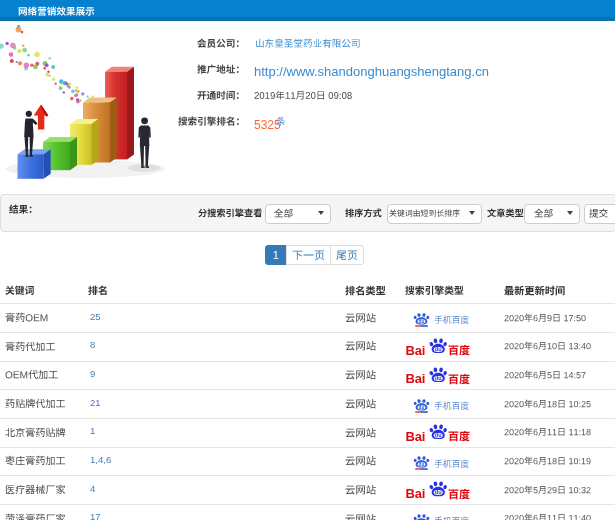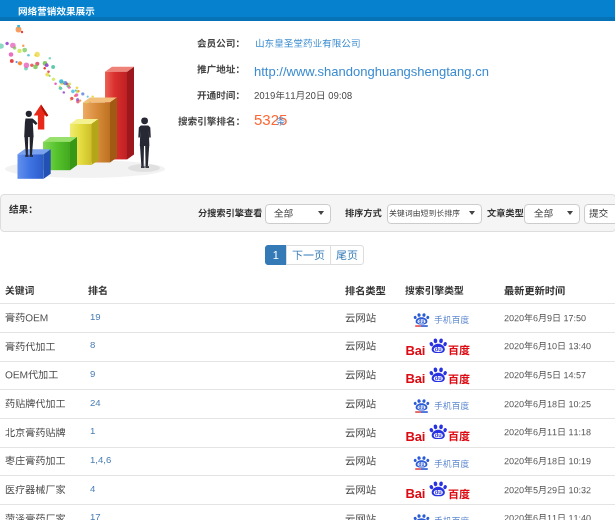--- a/index.html
+++ b/index.html
@@ -158,21 +158,21 @@
     <svg width="105.6" height="12.5" viewBox="0 -9.8 105.6 12.5" style="display:block;overflow:visible">
       <path d="M1 -6.1V0H7.8V0.7H8.6V-6.1H7.8V-0.7H5.2V-8H4.4V-0.7H1.8V-6.1Z M12.1 -2.5C11.7 -1.6 11 -0.7 10.3 -0.1C10.5 0 10.8 0.2 10.9 0.4C11.6 -0.3 12.3 -1.3 12.8 -2.3ZM16 -2.2C16.7 -1.5 17.6 -0.4 18 0.2L18.6 -0.1C18.2 -0.8 17.3 -1.8 16.6 -2.5ZM10.3 -6.8V-6.1H12.7C12.3 -5.4 11.9 -4.8 11.8 -4.6C11.5 -4.2 11.3 -3.9 11 -3.9C11.1 -3.7 11.3 -3.3 11.3 -3.1C11.4 -3.2 11.8 -3.3 12.3 -3.3H14.5V-0.2C14.5 -0.1 14.4 -0.1 14.3 -0.1C14.1 -0 13.6 -0 13.1 -0.1C13.2 0.1 13.3 0.5 13.3 0.7C14 0.7 14.5 0.7 14.8 0.5C15.1 0.4 15.2 0.2 15.2 -0.2V-3.3H18V-4H15.2V-5.4H14.5V-4H12.2C12.6 -4.6 13.1 -5.3 13.5 -6.1H18.4V-6.8H13.9C14.1 -7.1 14.2 -7.5 14.4 -7.8L13.6 -8.1C13.5 -7.7 13.2 -7.2 13 -6.8Z M21.5 -5.2H26.5V-4.3H21.5ZM21.5 -6.6H26.5V-5.7H21.5ZM19.8 -0.1V0.5H28.2V-0.1H24.4V-1H27.2V-1.6H24.4V-2.4H27.7V-3H20.4V-2.4H23.7V-1.6H20.8V-1H23.7V-0.1ZM23.6 -8.1C23.6 -7.8 23.4 -7.5 23.3 -7.2H20.8V-3.7H27.3V-7.2H24.1C24.2 -7.4 24.4 -7.7 24.5 -8Z M35.8 -6.8C35.2 -6.2 34.5 -5.6 33.6 -5.2C32.7 -5.7 32 -6.2 31.4 -6.8ZM29.8 -7.5V-6.8H30.8L30.6 -6.7C31.2 -6 31.9 -5.4 32.8 -4.9C31.7 -4.5 30.4 -4.2 29.1 -4.1C29.3 -3.9 29.4 -3.6 29.5 -3.4C30.9 -3.6 32.3 -4 33.6 -4.5C34.8 -3.9 36.2 -3.6 37.7 -3.4C37.7 -3.6 37.9 -3.9 38.1 -4.1C36.8 -4.2 35.5 -4.5 34.4 -4.9C35.5 -5.5 36.4 -6.2 37 -7.2L36.5 -7.5L36.3 -7.5ZM30.4 -2.5V-1.9H33.2V-0.3H29.4V0.4H37.9V-0.3H34V-1.9H36.8V-2.5H34V-3.7H33.2V-2.5Z M41.2 -4.5H45.2V-3.5H41.2ZM40.6 -5.1V-2.9H42.8V-1.9H39.9V-1.3H42.8V-0.1H39V0.5H47.4V-0.1H43.5V-1.3H46.7V-1.9H43.5V-2.9H45.9V-5.1ZM45.8 -8C45.6 -7.6 45.2 -7 44.9 -6.7L45.3 -6.5H43.5V-8.1H42.8V-6.5H41.1L41.5 -6.7C41.3 -7 41 -7.6 40.6 -8L40 -7.7C40.3 -7.3 40.6 -6.9 40.8 -6.5H39.1V-4.4H39.8V-5.9H46.6V-4.4H47.3V-6.5H45.5C45.8 -6.8 46.2 -7.3 46.5 -7.7Z M53.2 -3.2C53.7 -2.6 54.1 -1.8 54.2 -1.2L54.9 -1.5C54.7 -2 54.2 -2.8 53.8 -3.4ZM48.5 -0.3 48.7 0.4C49.6 0.2 50.9 0 52.2 -0.2L52.2 -0.8C50.8 -0.6 49.4 -0.4 48.5 -0.3ZM53.5 -6.1C53.2 -5.1 52.7 -4.1 52 -3.4C52.2 -3.4 52.5 -3.2 52.6 -3C52.9 -3.4 53.3 -3.9 53.5 -4.4H56.1C56 -1.5 55.8 -0.4 55.6 -0.1C55.5 0 55.4 0 55.2 0C55.1 0 54.6 0 54.1 -0C54.2 0.2 54.3 0.5 54.4 0.7C54.8 0.7 55.3 0.7 55.5 0.7C55.8 0.7 56 0.6 56.2 0.3C56.5 -0 56.6 -1.2 56.8 -4.7C56.8 -4.8 56.8 -5 56.8 -5H53.8C54 -5.3 54.1 -5.6 54.2 -5.9ZM48.6 -7.3V-6.6H50.8V-6H51.5V-6.6H54.1V-6H54.8V-6.6H57V-7.3H54.8V-8.1H54.1V-7.3H51.5V-8.1H50.8V-7.3ZM48.8 -1.2C49.1 -1.3 49.4 -1.4 52 -1.7C52 -1.9 52 -2.2 52.1 -2.3L49.9 -2.1C50.6 -2.8 51.4 -3.6 52.1 -4.5L51.5 -4.8C51.3 -4.5 51.1 -4.2 50.8 -3.9L49.6 -3.9C50.1 -4.4 50.5 -5.1 50.9 -5.8L50.3 -6C49.9 -5.2 49.2 -4.4 49.1 -4.1C48.9 -3.9 48.7 -3.8 48.5 -3.7C48.6 -3.6 48.7 -3.2 48.8 -3.1C48.9 -3.2 49.1 -3.2 50.3 -3.3C49.9 -2.9 49.5 -2.5 49.4 -2.4C49.1 -2.1 48.8 -1.9 48.6 -1.8C48.7 -1.7 48.8 -1.3 48.8 -1.2Z M65.8 -5.8C65.4 -4.8 64.7 -3.4 64.2 -2.5L64.8 -2.2C65.3 -3.1 66 -4.4 66.5 -5.5ZM58.4 -5.7C58.9 -4.6 59.5 -3.1 59.7 -2.3L60.4 -2.5C60.2 -3.4 59.6 -4.8 59.1 -5.9ZM63.2 -7.9V-0.4H61.6V-7.9H60.9V-0.4H58.2V0.3H66.7V-0.4H63.9V-7.9Z M71 -8.1C70.8 -7.7 70.7 -7.2 70.5 -6.8H67.8V-6.1H70.2C69.6 -4.9 68.7 -3.7 67.6 -2.9C67.7 -2.8 67.9 -2.5 68 -2.4C68.6 -2.8 69.2 -3.3 69.6 -3.9V0.8H70.4V-1.1H74.4V-0.1C74.4 0 74.3 0.1 74.2 0.1C74 0.1 73.4 0.1 72.8 0C72.9 0.2 73 0.5 73 0.7C73.8 0.7 74.4 0.7 74.7 0.6C75 0.5 75.1 0.3 75.1 -0.1V-5H70.4C70.6 -5.4 70.8 -5.8 71 -6.1H76.2V-6.8H71.3C71.4 -7.2 71.6 -7.5 71.7 -7.9ZM70.4 -2.8H74.4V-1.8H70.4ZM70.4 -3.4V-4.4H74.4V-3.4Z M77.7 -7.7V0.7H78.3V-7H79.7C79.5 -6.4 79.2 -5.5 79 -4.8C79.7 -4.1 79.8 -3.4 79.8 -2.9C79.8 -2.6 79.8 -2.3 79.6 -2.2C79.5 -2.2 79.4 -2.1 79.3 -2.1C79.2 -2.1 79 -2.1 78.8 -2.1C78.9 -2 78.9 -1.7 78.9 -1.5C79.2 -1.5 79.4 -1.5 79.6 -1.5C79.8 -1.5 80 -1.6 80.1 -1.7C80.4 -1.9 80.5 -2.3 80.5 -2.8C80.5 -3.4 80.3 -4.1 79.6 -4.9C79.9 -5.7 80.3 -6.6 80.6 -7.4L80.1 -7.7L80 -7.7ZM84.6 -5.2V-4.1H81.8V-5.2ZM84.6 -5.8H81.8V-7H84.6ZM81 0.8C81.2 0.6 81.5 0.5 83.5 0C83.5 -0.2 83.4 -0.5 83.5 -0.7L81.8 -0.2V-3.4H82.7C83.2 -1.5 84.1 -0 85.6 0.7C85.7 0.5 85.9 0.2 86.1 0.1C85.3 -0.2 84.7 -0.8 84.2 -1.5C84.7 -1.8 85.4 -2.2 85.9 -2.6L85.4 -3.1C85 -2.8 84.4 -2.3 83.9 -2C83.6 -2.4 83.5 -2.9 83.3 -3.4H85.3V-7.6H81V-0.5C81 -0.1 80.8 0.1 80.7 0.2C80.8 0.3 81 0.6 81 0.8Z M89.5 -7.8C88.9 -6.3 88 -5 86.9 -4.1C87.1 -4 87.4 -3.7 87.6 -3.6C88.6 -4.5 89.6 -6 90.3 -7.6ZM92.8 -7.9 92.1 -7.6C92.8 -6.1 94 -4.5 95 -3.6C95.2 -3.8 95.5 -4.1 95.7 -4.2C94.7 -5 93.4 -6.5 92.8 -7.9ZM87.9 0.1C88.3 0 88.8 -0 93.9 -0.4C94.2 0 94.4 0.4 94.5 0.7L95.3 0.3C94.8 -0.6 93.8 -1.9 92.9 -2.9L92.3 -2.6C92.6 -2.2 93.1 -1.6 93.4 -1L89 -0.8C89.9 -1.9 90.9 -3.3 91.7 -4.8L90.9 -5.1C90.1 -3.5 88.9 -1.9 88.5 -1.4C88.2 -1 87.9 -0.7 87.7 -0.6C87.8 -0.4 87.9 -0 87.9 0.1Z M96.9 -5.7V-5.1H102.7V-5.7ZM96.8 -7.4V-6.8H103.8V-0.3C103.8 -0.1 103.7 -0.1 103.6 -0.1C103.4 -0.1 102.7 -0.1 102 -0.1C102.1 0.1 102.3 0.5 102.3 0.7C103.2 0.7 103.7 0.7 104.1 0.6C104.4 0.4 104.5 0.2 104.5 -0.3V-7.4ZM98.2 -3.4H101.3V-1.6H98.2ZM97.5 -4.1V-0.3H98.2V-1H102V-4.1Z" fill="#3a8bd0"></path>
     </svg>
   </div>
 <div class="a" style="left:254px;top:63.5px;font-size:13px;color:#3a8bd0">http://www.shandonghuangshengtang.cn</div>
 <div style="position:absolute;left:254px;top:88.5px">
     <svg width="98.2" height="12.5" viewBox="0 -9.8 98.2 12.5" style="display:block;overflow:visible">
       <path d="M0.5 0V-0.6Q0.7 -1.1 1.1 -1.6Q1.4 -2 1.8 -2.3Q2.2 -2.7 2.5 -3Q2.9 -3.2 3.2 -3.5Q3.5 -3.8 3.7 -4.1Q3.9 -4.5 3.9 -4.9Q3.9 -5.4 3.6 -5.7Q3.2 -6 2.7 -6Q2.1 -6 1.8 -5.7Q1.4 -5.4 1.4 -4.9L0.5 -5Q0.6 -5.8 1.2 -6.2Q1.8 -6.7 2.7 -6.7Q3.7 -6.7 4.2 -6.2Q4.8 -5.8 4.8 -4.9Q4.8 -4.5 4.6 -4.1Q4.4 -3.8 4.1 -3.4Q3.7 -3 2.7 -2.2Q2.2 -1.8 1.9 -1.4Q1.6 -1 1.4 -0.7H4.9V0Z M10.3 -3.3Q10.3 -1.6 9.7 -0.8Q9.1 0.1 8 0.1Q6.9 0.1 6.3 -0.8Q5.7 -1.6 5.7 -3.3Q5.7 -5 6.3 -5.9Q6.8 -6.7 8 -6.7Q9.2 -6.7 9.7 -5.8Q10.3 -5 10.3 -3.3ZM9.4 -3.3Q9.4 -4.7 9.1 -5.4Q8.8 -6 8 -6Q7.2 -6 6.9 -5.4Q6.6 -4.8 6.6 -3.3Q6.6 -1.9 6.9 -1.2Q7.3 -0.6 8 -0.6Q8.8 -0.6 9.1 -1.3Q9.4 -1.9 9.4 -3.3Z M11.4 0V-0.7H13.1V-5.8L11.6 -4.7V-5.5L13.2 -6.6H13.9V-0.7H15.5V0Z M20.9 -3.4Q20.9 -1.7 20.3 -0.8Q19.7 0.1 18.5 0.1Q17.7 0.1 17.3 -0.2Q16.8 -0.6 16.6 -1.3L17.4 -1.4Q17.7 -0.6 18.5 -0.6Q19.3 -0.6 19.6 -1.3Q20 -1.9 20.1 -3.2Q19.9 -2.8 19.4 -2.5Q19 -2.3 18.4 -2.3Q17.5 -2.3 17 -2.9Q16.5 -3.5 16.5 -4.5Q16.5 -5.5 17 -6.1Q17.6 -6.7 18.7 -6.7Q19.8 -6.7 20.3 -5.9Q20.9 -5.1 20.9 -3.4ZM20 -4.3Q20 -5 19.6 -5.5Q19.3 -6 18.6 -6Q18 -6 17.7 -5.6Q17.3 -5.2 17.3 -4.5Q17.3 -3.8 17.7 -3.3Q18 -2.9 18.6 -2.9Q19 -2.9 19.3 -3.1Q19.6 -3.3 19.8 -3.6Q20 -3.9 20 -4.3Z M21.8 -2.1V-1.4H26.3V0.8H27V-1.4H30.5V-2.1H27V-4.1H29.8V-4.7H27V-6.2H30.1V-6.9H24.3C24.5 -7.2 24.6 -7.6 24.7 -7.9L24 -8.1C23.6 -6.8 22.8 -5.5 21.8 -4.8C22 -4.7 22.3 -4.4 22.5 -4.3C23 -4.8 23.5 -5.5 23.9 -6.2H26.3V-4.7H23.4V-2.1ZM24.1 -2.1V-4.1H26.3V-2.1Z M31.7 0V-0.7H33.4V-5.8L31.9 -4.7V-5.5L33.4 -6.6H34.2V-0.7H35.8V0Z M37 0V-0.7H38.7V-5.8L37.2 -4.7V-5.5L38.8 -6.6H39.6V-0.7H41.2V0Z M43.6 -7.6V-4.6C43.6 -3.1 43.5 -1.1 41.9 0.3C42.1 0.4 42.4 0.6 42.5 0.8C43.4 -0 43.9 -1.1 44.1 -2.2H48.8V-0.3C48.8 -0.1 48.7 -0 48.5 -0C48.2 -0 47.5 0 46.7 -0C46.8 0.2 46.9 0.5 47 0.7C48 0.7 48.6 0.7 49 0.6C49.4 0.5 49.5 0.2 49.5 -0.3V-7.6ZM44.4 -6.9H48.8V-5.2H44.4ZM44.4 -4.6H48.8V-2.9H44.2C44.3 -3.5 44.4 -4.1 44.4 -4.6Z M51.7 0V-0.6Q52 -1.1 52.3 -1.6Q52.6 -2 53 -2.3Q53.4 -2.7 53.8 -3Q54.1 -3.2 54.4 -3.5Q54.7 -3.8 54.9 -4.1Q55.1 -4.5 55.1 -4.9Q55.1 -5.4 54.8 -5.7Q54.5 -6 53.9 -6Q53.4 -6 53 -5.7Q52.7 -5.4 52.6 -4.9L51.8 -5Q51.8 -5.8 52.4 -6.2Q53 -6.7 53.9 -6.7Q54.9 -6.7 55.5 -6.2Q56 -5.8 56 -4.9Q56 -4.5 55.8 -4.1Q55.6 -3.8 55.3 -3.4Q54.9 -3 54 -2.2Q53.4 -1.8 53.1 -1.4Q52.8 -1 52.6 -0.7H56.1V0Z M61.5 -3.3Q61.5 -1.6 61 -0.8Q60.4 0.1 59.2 0.1Q58.1 0.1 57.5 -0.8Q56.9 -1.6 56.9 -3.3Q56.9 -5 57.5 -5.9Q58.1 -6.7 59.3 -6.7Q60.4 -6.7 61 -5.8Q61.5 -5 61.5 -3.3ZM60.7 -3.3Q60.7 -4.7 60.3 -5.4Q60 -6 59.3 -6Q58.5 -6 58.1 -5.4Q57.8 -4.8 57.8 -3.3Q57.8 -1.9 58.1 -1.2Q58.5 -0.6 59.2 -0.6Q60 -0.6 60.3 -1.3Q60.7 -1.9 60.7 -3.3Z M64.3 -3.4H69.1V-0.7H64.3ZM64.3 -4.1V-6.7H69.1V-4.1ZM63.6 -7.4V0.7H64.3V0H69.1V0.6H69.9V-7.4Z M79.1 -3.3Q79.1 -1.6 78.6 -0.8Q78 0.1 76.8 0.1Q75.7 0.1 75.1 -0.8Q74.6 -1.6 74.6 -3.3Q74.6 -5 75.1 -5.9Q75.7 -6.7 76.9 -6.7Q78 -6.7 78.6 -5.8Q79.1 -5 79.1 -3.3ZM78.3 -3.3Q78.3 -4.7 78 -5.4Q77.6 -6 76.9 -6Q76.1 -6 75.7 -5.4Q75.4 -4.8 75.4 -3.3Q75.4 -1.9 75.8 -1.2Q76.1 -0.6 76.8 -0.6Q77.6 -0.6 77.9 -1.3Q78.3 -1.9 78.3 -3.3Z M84.4 -3.4Q84.4 -1.7 83.8 -0.8Q83.2 0.1 82 0.1Q81.2 0.1 80.8 -0.2Q80.3 -0.6 80.1 -1.3L80.9 -1.4Q81.2 -0.6 82 -0.6Q82.8 -0.6 83.2 -1.3Q83.6 -1.9 83.6 -3.2Q83.4 -2.8 82.9 -2.5Q82.5 -2.3 81.9 -2.3Q81 -2.3 80.5 -2.9Q80 -3.5 80 -4.5Q80 -5.5 80.6 -6.1Q81.1 -6.7 82.2 -6.7Q83.3 -6.7 83.8 -5.9Q84.4 -5.1 84.4 -3.4ZM83.5 -4.3Q83.5 -5 83.1 -5.5Q82.8 -6 82.1 -6Q81.5 -6 81.2 -5.6Q80.8 -5.2 80.8 -4.5Q80.8 -3.8 81.2 -3.3Q81.5 -2.9 82.1 -2.9Q82.5 -2.9 82.8 -3.1Q83.1 -3.3 83.3 -3.6Q83.5 -3.9 83.5 -4.3Z M85.7 -4.1V-5.1H86.7V-4.1ZM85.7 0V-1H86.7V0Z M92.5 -3.3Q92.5 -1.6 91.9 -0.8Q91.3 0.1 90.2 0.1Q89 0.1 88.5 -0.8Q87.9 -1.6 87.9 -3.3Q87.9 -5 88.5 -5.9Q89 -6.7 90.2 -6.7Q91.4 -6.7 91.9 -5.8Q92.5 -5 92.5 -3.3ZM91.6 -3.3Q91.6 -4.7 91.3 -5.4Q91 -6 90.2 -6Q89.4 -6 89.1 -5.4Q88.8 -4.8 88.8 -3.3Q88.8 -1.9 89.1 -1.2Q89.4 -0.6 90.2 -0.6Q90.9 -0.6 91.3 -1.3Q91.6 -1.9 91.6 -3.3Z M97.8 -1.8Q97.8 -0.9 97.2 -0.4Q96.6 0.1 95.5 0.1Q94.5 0.1 93.9 -0.4Q93.3 -0.9 93.3 -1.8Q93.3 -2.5 93.7 -2.9Q94 -3.4 94.6 -3.5V-3.5Q94.1 -3.6 93.7 -4Q93.4 -4.4 93.4 -5Q93.4 -5.8 94 -6.2Q94.6 -6.7 95.5 -6.7Q96.5 -6.7 97.1 -6.2Q97.6 -5.8 97.6 -5Q97.6 -4.4 97.3 -4Q97 -3.6 96.5 -3.5V-3.5Q97.1 -3.4 97.4 -2.9Q97.8 -2.5 97.8 -1.8ZM96.7 -5Q96.7 -6.1 95.5 -6.1Q94.9 -6.1 94.6 -5.8Q94.3 -5.5 94.3 -5Q94.3 -4.4 94.6 -4.1Q94.9 -3.8 95.5 -3.8Q96.1 -3.8 96.4 -4.1Q96.7 -4.3 96.7 -5ZM96.9 -1.9Q96.9 -2.5 96.5 -2.8Q96.2 -3.2 95.5 -3.2Q94.9 -3.2 94.5 -2.8Q94.2 -2.5 94.2 -1.9Q94.2 -0.5 95.5 -0.5Q96.2 -0.5 96.6 -0.9Q96.9 -1.2 96.9 -1.9Z" fill="#454545"></path>
     </svg>
   </div>
-<div class="a" style="left:254px;top:111px;font-size:15px;color:#ff6633">5325</div>
+<div class="a" style="left:254px;top:118px;font-size:12px;color:#ff6633">5325</div>
 <div style="position:absolute;left:275.5px;top:114.5px">
     <svg width="9.6" height="12.5" viewBox="0 -9.8 9.6 12.5" style="display:block;overflow:visible">
       <path d="M2.9 -1.7C2.4 -1.2 1.6 -0.5 0.9 -0.1C1.1 0 1.3 0.3 1.4 0.4C2.1 -0 2.9 -0.8 3.5 -1.5ZM6 -1.4C6.7 -0.8 7.5 -0.1 7.9 0.5L8.4 0C8 -0.5 7.2 -1.2 6.6 -1.8ZM6.4 -6.6C6 -6.1 5.5 -5.6 4.8 -5.3C4.2 -5.6 3.7 -6 3.3 -6.5L3.3 -6.6ZM3.6 -8.1C3.1 -7.2 2.1 -6.2 0.7 -5.5C0.9 -5.4 1.1 -5.2 1.2 -5C1.8 -5.3 2.4 -5.7 2.8 -6.1C3.2 -5.6 3.6 -5.2 4.1 -4.9C3 -4.4 1.6 -4 0.3 -3.8C0.5 -3.7 0.6 -3.4 0.7 -3.2C2.1 -3.4 3.6 -3.8 4.8 -4.5C6 -3.9 7.3 -3.5 8.8 -3.3C8.9 -3.4 9.1 -3.7 9.3 -3.9C7.9 -4.1 6.6 -4.4 5.5 -4.9C6.3 -5.4 7 -6.1 7.5 -6.9L7 -7.2L6.9 -7.2H3.9C4.1 -7.4 4.3 -7.7 4.4 -7.9ZM4.4 -3.8V-2.8H1.4V-2.1H4.4V-0C4.4 0.1 4.4 0.1 4.3 0.1C4.2 0.1 3.8 0.1 3.4 0.1C3.5 0.3 3.6 0.5 3.6 0.7C4.2 0.7 4.6 0.7 4.8 0.6C5.1 0.5 5.2 0.3 5.2 -0V-2.1H8.2V-2.8H5.2V-3.8Z" fill="#4a90d9"></path>
     </svg>
   </div>
 <div class="a" style="left:0;top:194px;width:614px;height:36px;background:#f5f5f5;border:1px solid #ddd;border-radius:4px"></div>
 <div style="position:absolute;left:8.9px;top:203px">
     <svg width="28.8" height="12.5" viewBox="0 -9.8 28.8 12.5" style="display:block;overflow:visible">
       <path d="M0.2 -0.7 0.4 0.5C1.5 0.3 2.8 0 4.1 -0.3L4 -1.4C2.6 -1.1 1.2 -0.8 0.2 -0.7ZM0.5 -4C0.7 -4.1 1 -4.2 1.8 -4.3C1.5 -3.8 1.2 -3.5 1.1 -3.3C0.7 -3 0.5 -2.8 0.2 -2.7C0.4 -2.4 0.6 -1.9 0.6 -1.6C0.9 -1.8 1.3 -1.9 4 -2.4C3.9 -2.6 3.9 -3 3.9 -3.4L2.2 -3.1C2.9 -3.9 3.6 -4.7 4.1 -5.6L3.1 -6.3C2.9 -6 2.7 -5.6 2.5 -5.3L1.7 -5.2C2.2 -5.9 2.8 -6.8 3.1 -7.7L2 -8.2C1.6 -7.1 1 -6 0.7 -5.7C0.5 -5.4 0.4 -5.2 0.2 -5.1C0.3 -4.8 0.5 -4.3 0.5 -4ZM6 -8.2V-7H3.9V-5.9H6V-4.8H4.2V-3.7H8.9V-4.8H7.2V-5.9H9.2V-7H7.2V-8.2ZM4.4 -3V0.9H5.6V0.4H7.6V0.8H8.8V-3ZM5.6 -0.6V-2H7.6V-0.6Z M11.1 -7.7V-3.7H13.8V-3.1H10.1V-2.1H13C12.2 -1.3 11 -0.7 9.8 -0.4C10.1 -0.1 10.4 0.3 10.6 0.6C11.8 0.2 12.9 -0.6 13.8 -1.4V0.9H15V-1.5C15.9 -0.6 17.1 0.1 18.2 0.5C18.4 0.2 18.7 -0.2 19 -0.4C17.9 -0.8 16.7 -1.4 15.9 -2.1H18.7V-3.1H15V-3.7H17.8V-7.7ZM12.3 -5.3H13.8V-4.6H12.3ZM15 -5.3H16.6V-4.6H15ZM12.3 -6.7H13.8V-6.1H12.3ZM15 -6.7H16.6V-6.1H15Z M21.6 -4.5C22.1 -4.5 22.5 -4.9 22.5 -5.4C22.5 -5.9 22.1 -6.3 21.6 -6.3C21.1 -6.3 20.7 -5.9 20.7 -5.4C20.7 -4.9 21.1 -4.5 21.6 -4.5ZM21.6 0.1C22.1 0.1 22.5 -0.3 22.5 -0.8C22.5 -1.4 22.1 -1.7 21.6 -1.7C21.1 -1.7 20.7 -1.4 20.7 -0.8C20.7 -0.3 21.1 0.1 21.6 0.1Z" fill="#333"></path>
     </svg>
@@ -275,21 +275,21 @@
 <path d="M10,4.9 C13.5,4.9 16.9,7 16.9,9.9 C16.9,12.4 13.8,13.6 10,13.6 C6.2,13.6 3.1,12.4 3.1,9.9 C3.1,7 6.5,4.9 10,4.9 Z"></path>
 </g>
     </defs>
   </svg>
 <div class="a" style="left:0;top:303.3px;width:615px;height:1px;background:#e4e4e4"></div>
 <div style="position:absolute;left:4.9px;top:310.9px">
     <svg width="43.2" height="13.1" viewBox="0 -10.3 43.2 13.1" style="display:block;overflow:visible">
       <path d="M0.7 -5.2V-3.6H1.4V-4.7H8.7V-3.6H9.4V-5.2ZM2.7 -6.5H7.4V-6H2.7ZM2 -6.9V-5.6H8.2V-6.9ZM3.1 -4H7V-3.5H3.1ZM2.4 -4.3V-3.1H7.7V-4.3ZM4.5 -8.4C4.6 -8.2 4.7 -8 4.8 -7.8H0.6V-7.2H9.5V-7.8H5.6C5.5 -8 5.4 -8.3 5.2 -8.6ZM7.5 -1.3V-0.8H2.6V-1.3ZM7.5 -1.7H2.6V-2.2H7.5ZM1.9 -2.7V0.8H2.6V-0.3H7.5V0.1C7.5 0.2 7.4 0.2 7.3 0.3C7.1 0.3 6.5 0.3 5.8 0.2C5.9 0.4 6 0.6 6 0.8C6.9 0.8 7.5 0.8 7.8 0.7C8.2 0.6 8.3 0.4 8.3 0V-2.7Z M15.6 -3.3C16 -2.7 16.5 -1.9 16.7 -1.3L17.3 -1.6C17.2 -2.1 16.7 -3 16.2 -3.6ZM10.7 -0.3 10.8 0.4C11.8 0.3 13.2 0 14.5 -0.2L14.5 -0.9C13.1 -0.6 11.6 -0.4 10.7 -0.3ZM15.9 -6.4C15.6 -5.4 15 -4.3 14.3 -3.6C14.5 -3.5 14.8 -3.3 15 -3.2C15.3 -3.6 15.6 -4.1 15.9 -4.6H18.6C18.5 -1.5 18.3 -0.4 18.1 -0.1C18 0 17.9 0 17.7 0C17.5 0 17.1 0 16.6 -0C16.7 0.2 16.8 0.5 16.8 0.7C17.3 0.7 17.8 0.7 18 0.7C18.3 0.7 18.5 0.6 18.7 0.4C19.1 -0 19.2 -1.3 19.4 -4.9C19.4 -5 19.4 -5.3 19.4 -5.3H16.2C16.4 -5.6 16.5 -5.9 16.6 -6.3ZM10.7 -7.7V-7H13V-6.3H13.7V-7H16.5V-6.3H17.2V-7H19.6V-7.7H17.2V-8.5H16.5V-7.7H13.7V-8.5H13V-7.7ZM11 -1.3C11.2 -1.4 11.6 -1.5 14.3 -1.8C14.3 -2 14.3 -2.3 14.4 -2.5L12.1 -2.2C12.9 -2.9 13.7 -3.8 14.4 -4.7L13.7 -5.1C13.5 -4.7 13.3 -4.4 13.1 -4.1L11.7 -4.1C12.3 -4.6 12.8 -5.3 13.2 -6L12.5 -6.3C12.1 -5.5 11.4 -4.6 11.2 -4.4C11 -4.1 10.8 -4 10.7 -3.9C10.8 -3.8 10.9 -3.4 10.9 -3.3C11 -3.3 11.3 -3.4 12.5 -3.5C12.1 -3 11.7 -2.6 11.5 -2.5C11.2 -2.2 11 -2 10.8 -1.9C10.9 -1.7 10.9 -1.4 11 -1.3Z M27.6 -3.5Q27.6 -2.4 27.2 -1.6Q26.7 -0.8 26 -0.3Q25.2 0.1 24.1 0.1Q23.1 0.1 22.3 -0.3Q21.5 -0.8 21.1 -1.6Q20.7 -2.4 20.7 -3.5Q20.7 -5.2 21.6 -6.1Q22.5 -7.1 24.1 -7.1Q25.2 -7.1 26 -6.6Q26.7 -6.2 27.2 -5.4Q27.6 -4.6 27.6 -3.5ZM26.6 -3.5Q26.6 -4.8 26 -5.5Q25.3 -6.3 24.1 -6.3Q22.9 -6.3 22.3 -5.6Q21.6 -4.8 21.6 -3.5Q21.6 -2.2 22.3 -1.4Q23 -0.7 24.1 -0.7Q25.3 -0.7 26 -1.4Q26.6 -2.2 26.6 -3.5Z M28.9 0V-6.9H34.2V-6.2H29.8V-4H33.9V-3.2H29.8V-0.8H34.4V0Z M41.5 0V-4.6Q41.5 -5.4 41.6 -6.1Q41.3 -5.2 41.1 -4.7L39.3 0H38.7L36.9 -4.7L36.6 -5.6L36.4 -6.1L36.4 -5.6L36.5 -4.6V0H35.6V-6.9H36.9L38.7 -2.1Q38.8 -1.8 38.9 -1.5Q39 -1.2 39 -1Q39.1 -1.2 39.2 -1.6Q39.3 -2 39.4 -2.1L41.2 -6.9H42.4V0Z" fill="#474747"></path>
     </svg>
   </div>
-<div class="a" style="left:90px;top:310.5px;font-size:9.6px;color:#4a7eb5">19</div>
+<div class="a" style="left:90px;top:310.5px;font-size:9.6px;color:#4a7eb5">25</div>
 <div style="position:absolute;left:344.7px;top:310.8px">
     <svg width="31.2" height="13.5" viewBox="0 -10.6 31.2 13.5" style="display:block;overflow:visible">
       <path d="M1.7 -7.9V-7.1H8.8V-7.9ZM1.5 0.5C1.9 0.3 2.5 0.2 8.2 -0.2C8.5 0.2 8.7 0.5 8.9 0.9L9.6 0.4C9.1 -0.6 8 -2.1 7.2 -3.2L6.4 -2.9C6.9 -2.3 7.3 -1.6 7.8 -1L2.5 -0.6C3.4 -1.6 4.2 -2.9 4.9 -4.2H9.8V-5H0.6V-4.2H3.8C3.2 -2.8 2.3 -1.5 2 -1.2C1.6 -0.8 1.4 -0.5 1.2 -0.4C1.3 -0.2 1.4 0.3 1.5 0.5Z M12.4 -5.6C12.9 -5 13.4 -4.3 13.9 -3.7C13.5 -2.5 12.9 -1.6 12.2 -0.9C12.4 -0.8 12.7 -0.6 12.8 -0.5C13.4 -1.1 13.9 -2 14.3 -3C14.7 -2.5 15 -2 15.2 -1.6L15.7 -2.1C15.4 -2.6 15 -3.2 14.6 -3.7C14.9 -4.6 15.1 -5.6 15.3 -6.6L14.6 -6.7C14.5 -5.9 14.3 -5.1 14.1 -4.5C13.7 -5 13.3 -5.5 12.9 -6ZM15.4 -5.6C15.9 -5 16.4 -4.3 16.8 -3.6C16.4 -2.5 15.9 -1.5 15.1 -0.8C15.3 -0.7 15.6 -0.5 15.7 -0.4C16.4 -1.1 16.9 -1.9 17.3 -2.9C17.7 -2.3 18 -1.8 18.2 -1.3L18.7 -1.8C18.5 -2.3 18.1 -3 17.6 -3.7C17.9 -4.6 18.1 -5.5 18.3 -6.6L17.5 -6.6C17.4 -5.9 17.3 -5.1 17.1 -4.5C16.7 -5 16.3 -5.5 15.9 -6ZM11.3 -8.1V0.8H12.1V-7.4H19.1V-0.2C19.1 -0 19.1 0 18.9 0C18.7 0.1 18 0.1 17.3 0C17.4 0.2 17.5 0.6 17.6 0.8C18.5 0.8 19.1 0.8 19.4 0.7C19.8 0.5 19.9 0.3 19.9 -0.2V-8.1Z M21.4 -6.8V-6.1H25.4V-6.8ZM21.8 -5.5C22.1 -4.3 22.3 -2.8 22.3 -1.7L23 -1.9C22.9 -2.9 22.7 -4.4 22.4 -5.6ZM22.6 -8.5C22.9 -8 23.2 -7.3 23.3 -6.9L24 -7.1C23.9 -7.6 23.6 -8.2 23.3 -8.7ZM24.2 -5.7C24.1 -4.4 23.8 -2.6 23.5 -1.5C22.7 -1.3 21.9 -1.1 21.3 -1L21.5 -0.2C22.6 -0.5 24 -0.9 25.4 -1.2L25.3 -1.9L24.2 -1.7C24.5 -2.7 24.8 -4.3 25 -5.6ZM25.7 -3.8V0.8H26.4V0.3H29.6V0.8H30.3V-3.8H28.1V-5.8H30.8V-6.6H28.1V-8.7H27.3V-3.8ZM26.4 -0.4V-3H29.6V-0.4Z" fill="#474747"></path>
     </svg>
   </div>
 <div style="position:absolute;left:503.5px;top:311.6px">
     <svg width="82.1" height="11.7" viewBox="0 -9.2 82.1 11.7" style="display:block;overflow:visible">
       <path d="M0.5 0V-0.6Q0.7 -1.1 1 -1.5Q1.3 -1.9 1.7 -2.2Q2 -2.5 2.4 -2.8Q2.7 -3 3 -3.3Q3.3 -3.6 3.5 -3.9Q3.6 -4.2 3.6 -4.6Q3.6 -5.1 3.3 -5.4Q3 -5.6 2.5 -5.6Q2 -5.6 1.7 -5.4Q1.4 -5.1 1.3 -4.6L0.5 -4.7Q0.6 -5.4 1.1 -5.8Q1.7 -6.3 2.5 -6.3Q3.4 -6.3 4 -5.8Q4.5 -5.4 4.5 -4.6Q4.5 -4.2 4.3 -3.9Q4.1 -3.5 3.8 -3.2Q3.5 -2.8 2.6 -2.1Q2.1 -1.6 1.8 -1.3Q1.5 -1 1.3 -0.7H4.6V0Z M9.7 -3.1Q9.7 -1.5 9.1 -0.7Q8.6 0.1 7.5 0.1Q6.4 0.1 5.9 -0.7Q5.4 -1.5 5.4 -3.1Q5.4 -4.7 5.9 -5.5Q6.4 -6.3 7.5 -6.3Q8.6 -6.3 9.1 -5.5Q9.7 -4.7 9.7 -3.1ZM8.9 -3.1Q8.9 -4.4 8.5 -5Q8.2 -5.6 7.5 -5.6Q6.8 -5.6 6.5 -5Q6.2 -4.5 6.2 -3.1Q6.2 -1.8 6.5 -1.2Q6.8 -0.6 7.5 -0.6Q8.2 -0.6 8.5 -1.2Q8.9 -1.8 8.9 -3.1Z M10.5 0V-0.6Q10.7 -1.1 11 -1.5Q11.3 -1.9 11.7 -2.2Q12 -2.5 12.4 -2.8Q12.7 -3 13 -3.3Q13.3 -3.6 13.5 -3.9Q13.7 -4.2 13.7 -4.6Q13.7 -5.1 13.4 -5.4Q13.1 -5.6 12.5 -5.6Q12 -5.6 11.7 -5.4Q11.4 -5.1 11.3 -4.6L10.5 -4.7Q10.6 -5.4 11.1 -5.8Q11.7 -6.3 12.5 -6.3Q13.5 -6.3 14 -5.8Q14.5 -5.4 14.5 -4.6Q14.5 -4.2 14.3 -3.9Q14.1 -3.5 13.8 -3.2Q13.5 -2.8 12.6 -2.1Q12.1 -1.6 11.8 -1.3Q11.5 -1 11.3 -0.7H14.6V0Z M19.7 -3.1Q19.7 -1.5 19.1 -0.7Q18.6 0.1 17.5 0.1Q16.4 0.1 15.9 -0.7Q15.4 -1.5 15.4 -3.1Q15.4 -4.7 15.9 -5.5Q16.4 -6.3 17.5 -6.3Q18.6 -6.3 19.1 -5.5Q19.7 -4.7 19.7 -3.1ZM18.9 -3.1Q18.9 -4.4 18.6 -5Q18.2 -5.6 17.5 -5.6Q16.8 -5.6 16.5 -5Q16.2 -4.5 16.2 -3.1Q16.2 -1.8 16.5 -1.2Q16.8 -0.6 17.5 -0.6Q18.2 -0.6 18.5 -1.2Q18.9 -1.8 18.9 -3.1Z M20.5 -2V-1.4H24.6V0.7H25.3V-1.4H28.6V-2H25.3V-3.8H28V-4.4H25.3V-5.8H28.2V-6.5H22.8C22.9 -6.8 23.1 -7.1 23.2 -7.4L22.5 -7.6C22.1 -6.4 21.3 -5.2 20.5 -4.5C20.6 -4.4 20.9 -4.1 21.1 -4C21.5 -4.5 22 -5.1 22.4 -5.8H24.6V-4.4H21.9V-2ZM22.6 -2V-3.8H24.6V-2Z M33.6 -2Q33.6 -1 33.1 -0.5Q32.6 0.1 31.6 0.1Q30.6 0.1 30 -0.7Q29.5 -1.5 29.5 -3Q29.5 -4.6 30.1 -5.4Q30.6 -6.3 31.7 -6.3Q33.1 -6.3 33.5 -5L32.7 -4.9Q32.5 -5.6 31.7 -5.6Q31 -5.6 30.6 -5Q30.3 -4.4 30.3 -3.2Q30.5 -3.6 30.9 -3.8Q31.3 -4 31.8 -4Q32.6 -4 33.1 -3.5Q33.6 -2.9 33.6 -2ZM32.8 -2Q32.8 -2.7 32.5 -3Q32.2 -3.4 31.6 -3.4Q31 -3.4 30.7 -3.1Q30.3 -2.7 30.3 -2.2Q30.3 -1.5 30.7 -1Q31.1 -0.5 31.6 -0.5Q32.2 -0.5 32.5 -0.9Q32.8 -1.3 32.8 -2Z M35.9 -7.1V-4.3C35.9 -2.9 35.7 -1 34.3 0.2C34.4 0.3 34.7 0.6 34.8 0.7C35.7 -0 36.1 -1.1 36.4 -2.1H40.7V-0.3C40.7 -0.1 40.6 -0 40.4 -0C40.2 -0 39.5 0 38.7 -0C38.9 0.2 39 0.5 39 0.7C40 0.7 40.6 0.7 40.9 0.5C41.3 0.4 41.4 0.2 41.4 -0.3V-7.1ZM36.6 -6.4H40.7V-4.9H36.6ZM36.6 -4.3H40.7V-2.7H36.5C36.5 -3.3 36.6 -3.8 36.6 -4.3Z M47.6 -3.2Q47.6 -1.6 47 -0.8Q46.4 0.1 45.4 0.1Q44.6 0.1 44.2 -0.2Q43.8 -0.5 43.6 -1.2L44.3 -1.3Q44.6 -0.5 45.4 -0.5Q46.1 -0.5 46.4 -1.2Q46.8 -1.8 46.8 -3Q46.6 -2.6 46.2 -2.4Q45.8 -2.1 45.3 -2.1Q44.5 -2.1 43.9 -2.7Q43.4 -3.3 43.4 -4.2Q43.4 -5.2 44 -5.7Q44.5 -6.3 45.5 -6.3Q46.5 -6.3 47.1 -5.5Q47.6 -4.8 47.6 -3.2ZM46.7 -4Q46.7 -4.7 46.4 -5.2Q46.1 -5.6 45.5 -5.6Q44.9 -5.6 44.6 -5.3Q44.3 -4.9 44.3 -4.2Q44.3 -3.5 44.6 -3.1Q44.9 -2.7 45.5 -2.7Q45.8 -2.7 46.1 -2.9Q46.4 -3 46.6 -3.3Q46.7 -3.6 46.7 -4Z M50.3 -3.2H54.8V-0.6H50.3ZM50.3 -3.8V-6.3H54.8V-3.8ZM49.6 -6.9V0.6H50.3V0H54.8V0.6H55.5V-6.9Z M60.2 0V-0.7H61.8V-5.4L60.4 -4.4V-5.2L61.9 -6.2H62.6V-0.7H64.1V0Z M69.1 -5.6Q68.1 -4.1 67.8 -3.3Q67.4 -2.5 67.2 -1.7Q67 -0.9 67 0H66.1Q66.1 -1.2 66.6 -2.5Q67.1 -3.8 68.3 -5.5H65V-6.2H69.1Z M70.4 -3.8V-4.8H71.2V-3.8ZM70.4 0V-0.9H71.2V0Z M76.7 -2Q76.7 -1 76.1 -0.5Q75.5 0.1 74.5 0.1Q73.6 0.1 73.1 -0.3Q72.5 -0.7 72.4 -1.4L73.2 -1.5Q73.5 -0.6 74.5 -0.6Q75.1 -0.6 75.5 -0.9Q75.9 -1.3 75.9 -2Q75.9 -2.6 75.5 -2.9Q75.1 -3.3 74.5 -3.3Q74.2 -3.3 73.9 -3.2Q73.6 -3.1 73.4 -2.9H72.6L72.8 -6.2H76.3V-5.5H73.5L73.4 -3.6Q73.9 -4 74.7 -4Q75.6 -4 76.1 -3.4Q76.7 -2.9 76.7 -2Z M81.7 -3.1Q81.7 -1.5 81.2 -0.7Q80.6 0.1 79.5 0.1Q78.5 0.1 77.9 -0.7Q77.4 -1.5 77.4 -3.1Q77.4 -4.7 77.9 -5.5Q78.4 -6.3 79.6 -6.3Q80.7 -6.3 81.2 -5.5Q81.7 -4.7 81.7 -3.1ZM80.9 -3.1Q80.9 -4.4 80.6 -5Q80.3 -5.6 79.6 -5.6Q78.8 -5.6 78.5 -5Q78.2 -4.5 78.2 -3.1Q78.2 -1.8 78.5 -1.2Q78.8 -0.6 79.6 -0.6Q80.3 -0.6 80.6 -1.2Q80.9 -1.8 80.9 -3.1Z" fill="#4f4f4f"></path>
     </svg>
   </div>
@@ -360,21 +360,21 @@
     <svg width="22" height="14.3" viewBox="0 -11.2 22 14.3" style="display:block;overflow:visible">
       <path d="M1.7 -6.2V1H3.1V0.3H8V1H9.4V-6.2H5.8L6.2 -7.5H10.4V-8.8H0.6V-7.5H4.6C4.6 -7.1 4.5 -6.6 4.4 -6.2ZM3.1 -2.4H8V-0.9H3.1ZM3.1 -3.6V-5H8V-3.6Z M15.2 -6.9V-6.2H13.8V-5.1H15.2V-3.4H19.8V-5.1H21.4V-6.2H19.8V-6.9H18.5V-6.2H16.5V-6.9ZM18.5 -5.1V-4.4H16.5V-5.1ZM18.9 -2C18.5 -1.6 18 -1.3 17.4 -1.1C16.8 -1.3 16.3 -1.6 15.9 -2ZM13.8 -3V-2H15L14.6 -1.8C15 -1.3 15.4 -0.9 15.9 -0.6C15.1 -0.4 14.2 -0.3 13.3 -0.2C13.5 0.1 13.7 0.6 13.8 0.9C15.1 0.8 16.3 0.5 17.3 0.2C18.4 0.6 19.6 0.8 20.9 1C21.1 0.6 21.4 0.1 21.7 -0.2C20.7 -0.2 19.7 -0.4 18.9 -0.6C19.7 -1.1 20.4 -1.7 20.9 -2.6L20 -3L19.8 -3ZM16.1 -9.1C16.2 -8.9 16.3 -8.6 16.4 -8.4H12.2V-5.5C12.2 -3.8 12.2 -1.3 11.3 0.4C11.6 0.5 12.2 0.8 12.5 1C13.4 -0.8 13.5 -3.6 13.5 -5.5V-7.2H21.5V-8.4H17.9C17.7 -8.7 17.6 -9.1 17.4 -9.4Z" fill="#dd0a12"></path>
     </svg>
   </div>
 <div class="a" style="left:0;top:389.3px;width:615px;height:1px;background:#e4e4e4"></div>
 <div style="position:absolute;left:4.9px;top:397px">
     <svg width="60.6" height="13.1" viewBox="0 -10.3 60.6 13.1" style="display:block;overflow:visible">
       <path d="M5.5 -3.3C5.9 -2.7 6.4 -1.9 6.6 -1.3L7.2 -1.6C7.1 -2.1 6.6 -3 6.1 -3.6ZM0.6 -0.3 0.7 0.4C1.7 0.3 3.1 0 4.4 -0.2L4.4 -0.9C3 -0.6 1.5 -0.4 0.6 -0.3ZM5.8 -6.4C5.5 -5.4 4.9 -4.3 4.2 -3.6C4.4 -3.5 4.7 -3.3 4.9 -3.2C5.2 -3.6 5.5 -4.1 5.8 -4.6H8.5C8.4 -1.5 8.2 -0.4 8 -0.1C7.9 0 7.8 0 7.6 0C7.4 0 7 0 6.5 -0C6.6 0.2 6.7 0.5 6.7 0.7C7.2 0.7 7.7 0.7 7.9 0.7C8.2 0.7 8.4 0.6 8.6 0.4C9 -0 9.1 -1.3 9.3 -4.9C9.3 -5 9.3 -5.3 9.3 -5.3H6.1C6.3 -5.6 6.4 -5.9 6.5 -6.3ZM0.6 -7.7V-7H2.9V-6.3H3.6V-7H6.4V-6.3H7.1V-7H9.5V-7.7H7.1V-8.5H6.4V-7.7H3.6V-8.5H2.9V-7.7ZM0.9 -1.3C1.1 -1.4 1.5 -1.5 4.2 -1.8C4.2 -2 4.2 -2.3 4.3 -2.5L2 -2.2C2.8 -2.9 3.6 -3.8 4.3 -4.7L3.6 -5.1C3.4 -4.7 3.2 -4.4 3 -4.1L1.6 -4.1C2.2 -4.6 2.7 -5.3 3.1 -6L2.4 -6.3C2 -5.5 1.3 -4.6 1.1 -4.4C0.9 -4.1 0.7 -4 0.6 -3.9C0.7 -3.8 0.8 -3.4 0.8 -3.3C0.9 -3.3 1.2 -3.4 2.4 -3.5C2 -3 1.6 -2.6 1.4 -2.5C1.1 -2.2 0.9 -2 0.7 -1.9C0.8 -1.7 0.8 -1.4 0.9 -1.3Z M12.4 -6.6V-3.8C12.4 -2.5 12.2 -0.7 10.5 0.3C10.6 0.4 10.8 0.7 10.9 0.8C12.8 -0.4 13 -2.3 13 -3.8V-6.6ZM12.8 -1.3C13.2 -0.7 13.7 0.1 13.9 0.5L14.5 0.1C14.2 -0.3 13.7 -1.1 13.4 -1.6ZM11 -7.9V-1.8H11.6V-7.2H13.8V-1.8H14.4V-7.9ZM15 -3.6V0.8H15.7V0.3H18.8V0.8H19.5V-3.6H17.3V-5.7H19.8V-6.5H17.3V-8.5H16.6V-3.6ZM15.7 -0.4V-2.9H18.8V-0.4Z M27.6 -3.4V-2H24.2V-1.3H27.6V0.8H28.3V-1.3H29.9V-2H28.3V-3.4ZM24.6 -7.5V-3.6H26.2C25.8 -3.2 25.3 -2.8 24.6 -2.5C24.7 -2.4 24.9 -2.2 25.1 -2C26.1 -2.5 26.6 -3 27 -3.6H29.6V-7.5H27C27.1 -7.8 27.3 -8.1 27.4 -8.4L26.6 -8.5C26.5 -8.2 26.4 -7.8 26.2 -7.5ZM25.3 -5.3H26.8C26.7 -4.9 26.7 -4.6 26.5 -4.2H25.3ZM27.4 -5.3H28.9V-4.2H27.2C27.4 -4.6 27.4 -4.9 27.4 -5.3ZM25.3 -6.9H26.8V-5.9H25.3ZM27.4 -6.9H28.9V-5.9H27.4ZM21.2 -8.3V-4.4C21.2 -2.9 21.1 -0.9 20.6 0.6C20.7 0.6 21 0.7 21.2 0.8C21.6 -0.3 21.8 -1.6 21.9 -2.9H23.2V0.8H23.9V-3.6H21.9L21.9 -4.4V-5H24.4V-5.7H23.5V-8.5H22.9V-5.7H21.9V-8.3Z M37.5 -7.9C38.1 -7.4 38.8 -6.7 39.2 -6.2L39.7 -6.6C39.4 -7.1 38.7 -7.8 38.1 -8.3ZM35.8 -8.3C35.9 -7.3 35.9 -6.3 36 -5.3L33.6 -5L33.7 -4.3L36.1 -4.6C36.5 -1.4 37.3 0.7 39 0.8C39.5 0.8 39.9 0.3 40.1 -1.4C40 -1.5 39.7 -1.7 39.5 -1.8C39.4 -0.7 39.2 -0.1 39 -0.1C37.9 -0.2 37.2 -2 36.9 -4.7L39.9 -5.1L39.8 -5.8L36.8 -5.4C36.7 -6.3 36.6 -7.3 36.6 -8.3ZM33.5 -8.4C32.8 -6.8 31.7 -5.2 30.5 -4.2C30.6 -4.1 30.9 -3.7 31 -3.5C31.4 -3.9 31.9 -4.4 32.3 -5V0.8H33.1V-6.1C33.5 -6.7 33.9 -7.4 34.2 -8.2Z M46.2 -7.2V0.7H46.9V-0.1H48.9V0.6H49.6V-7.2ZM46.9 -0.8V-6.5H48.9V-0.8ZM42.4 -8.4 42.4 -6.6H40.9V-5.8H42.3C42.3 -3.3 42 -1 40.7 0.3C40.9 0.4 41.1 0.6 41.3 0.8C42.6 -0.7 43 -3.1 43.1 -5.8H44.6C44.5 -1.9 44.4 -0.6 44.2 -0.3C44.1 -0.1 44 -0.1 43.9 -0.1C43.7 -0.1 43.3 -0.1 42.8 -0.1C42.9 0.1 43 0.4 43 0.6C43.5 0.6 43.9 0.7 44.2 0.6C44.5 0.6 44.7 0.5 44.9 0.2C45.2 -0.2 45.3 -1.7 45.3 -6.2C45.3 -6.3 45.3 -6.6 45.3 -6.6H43.1L43.1 -8.4Z M51 -0.7V0H60.1V-0.7H55.9V-6.6H59.6V-7.3H51.6V-6.6H55.1V-0.7Z" fill="#474747"></path>
     </svg>
   </div>
-<div class="a" style="left:90px;top:396.5px;font-size:9.6px;color:#4a7eb5">24</div>
+<div class="a" style="left:90px;top:396.5px;font-size:9.6px;color:#4a7eb5">21</div>
 <div style="position:absolute;left:344.7px;top:396.8px">
     <svg width="31.2" height="13.5" viewBox="0 -10.6 31.2 13.5" style="display:block;overflow:visible">
       <path d="M1.7 -7.9V-7.1H8.8V-7.9ZM1.5 0.5C1.9 0.3 2.5 0.2 8.2 -0.2C8.5 0.2 8.7 0.5 8.9 0.9L9.6 0.4C9.1 -0.6 8 -2.1 7.2 -3.2L6.4 -2.9C6.9 -2.3 7.3 -1.6 7.8 -1L2.5 -0.6C3.4 -1.6 4.2 -2.9 4.9 -4.2H9.8V-5H0.6V-4.2H3.8C3.2 -2.8 2.3 -1.5 2 -1.2C1.6 -0.8 1.4 -0.5 1.2 -0.4C1.3 -0.2 1.4 0.3 1.5 0.5Z M12.4 -5.6C12.9 -5 13.4 -4.3 13.9 -3.7C13.5 -2.5 12.9 -1.6 12.2 -0.9C12.4 -0.8 12.7 -0.6 12.8 -0.5C13.4 -1.1 13.9 -2 14.3 -3C14.7 -2.5 15 -2 15.2 -1.6L15.7 -2.1C15.4 -2.6 15 -3.2 14.6 -3.7C14.9 -4.6 15.1 -5.6 15.3 -6.6L14.6 -6.7C14.5 -5.9 14.3 -5.1 14.1 -4.5C13.7 -5 13.3 -5.5 12.9 -6ZM15.4 -5.6C15.9 -5 16.4 -4.3 16.8 -3.6C16.4 -2.5 15.9 -1.5 15.1 -0.8C15.3 -0.7 15.6 -0.5 15.7 -0.4C16.4 -1.1 16.9 -1.9 17.3 -2.9C17.7 -2.3 18 -1.8 18.2 -1.3L18.7 -1.8C18.5 -2.3 18.1 -3 17.6 -3.7C17.9 -4.6 18.1 -5.5 18.3 -6.6L17.5 -6.6C17.4 -5.9 17.3 -5.1 17.1 -4.5C16.7 -5 16.3 -5.5 15.9 -6ZM11.3 -8.1V0.8H12.1V-7.4H19.1V-0.2C19.1 -0 19.1 0 18.9 0C18.7 0.1 18 0.1 17.3 0C17.4 0.2 17.5 0.6 17.6 0.8C18.5 0.8 19.1 0.8 19.4 0.7C19.8 0.5 19.9 0.3 19.9 -0.2V-8.1Z M21.4 -6.8V-6.1H25.4V-6.8ZM21.8 -5.5C22.1 -4.3 22.3 -2.8 22.3 -1.7L23 -1.9C22.9 -2.9 22.7 -4.4 22.4 -5.6ZM22.6 -8.5C22.9 -8 23.2 -7.3 23.3 -6.9L24 -7.1C23.9 -7.6 23.6 -8.2 23.3 -8.7ZM24.2 -5.7C24.1 -4.4 23.8 -2.6 23.5 -1.5C22.7 -1.3 21.9 -1.1 21.3 -1L21.5 -0.2C22.6 -0.5 24 -0.9 25.4 -1.2L25.3 -1.9L24.2 -1.7C24.5 -2.7 24.8 -4.3 25 -5.6ZM25.7 -3.8V0.8H26.4V0.3H29.6V0.8H30.3V-3.8H28.1V-5.8H30.8V-6.6H28.1V-8.7H27.3V-3.8ZM26.4 -0.4V-3H29.6V-0.4Z" fill="#474747"></path>
     </svg>
   </div>
 <div style="position:absolute;left:503.5px;top:397.7px">
     <svg width="87.1" height="11.7" viewBox="0 -9.2 87.1 11.7" style="display:block;overflow:visible">
       <path d="M0.5 0V-0.6Q0.7 -1.1 1 -1.5Q1.3 -1.9 1.7 -2.2Q2 -2.5 2.4 -2.8Q2.7 -3 3 -3.3Q3.3 -3.6 3.5 -3.9Q3.6 -4.2 3.6 -4.6Q3.6 -5.1 3.3 -5.4Q3 -5.6 2.5 -5.6Q2 -5.6 1.7 -5.4Q1.4 -5.1 1.3 -4.6L0.5 -4.7Q0.6 -5.4 1.1 -5.8Q1.7 -6.3 2.5 -6.3Q3.4 -6.3 4 -5.8Q4.5 -5.4 4.5 -4.6Q4.5 -4.2 4.3 -3.9Q4.1 -3.5 3.8 -3.2Q3.5 -2.8 2.6 -2.1Q2.1 -1.6 1.8 -1.3Q1.5 -1 1.3 -0.7H4.6V0Z M9.7 -3.1Q9.7 -1.5 9.1 -0.7Q8.6 0.1 7.5 0.1Q6.4 0.1 5.9 -0.7Q5.4 -1.5 5.4 -3.1Q5.4 -4.7 5.9 -5.5Q6.4 -6.3 7.5 -6.3Q8.6 -6.3 9.1 -5.5Q9.7 -4.7 9.7 -3.1ZM8.9 -3.1Q8.9 -4.4 8.5 -5Q8.2 -5.6 7.5 -5.6Q6.8 -5.6 6.5 -5Q6.2 -4.5 6.2 -3.1Q6.2 -1.8 6.5 -1.2Q6.8 -0.6 7.5 -0.6Q8.2 -0.6 8.5 -1.2Q8.9 -1.8 8.9 -3.1Z M10.5 0V-0.6Q10.7 -1.1 11 -1.5Q11.3 -1.9 11.7 -2.2Q12 -2.5 12.4 -2.8Q12.7 -3 13 -3.3Q13.3 -3.6 13.5 -3.9Q13.7 -4.2 13.7 -4.6Q13.7 -5.1 13.4 -5.4Q13.1 -5.6 12.5 -5.6Q12 -5.6 11.7 -5.4Q11.4 -5.1 11.3 -4.6L10.5 -4.7Q10.6 -5.4 11.1 -5.8Q11.7 -6.3 12.5 -6.3Q13.5 -6.3 14 -5.8Q14.5 -5.4 14.5 -4.6Q14.5 -4.2 14.3 -3.9Q14.1 -3.5 13.8 -3.2Q13.5 -2.8 12.6 -2.1Q12.1 -1.6 11.8 -1.3Q11.5 -1 11.3 -0.7H14.6V0Z M19.7 -3.1Q19.7 -1.5 19.1 -0.7Q18.6 0.1 17.5 0.1Q16.4 0.1 15.9 -0.7Q15.4 -1.5 15.4 -3.1Q15.4 -4.7 15.9 -5.5Q16.4 -6.3 17.5 -6.3Q18.6 -6.3 19.1 -5.5Q19.7 -4.7 19.7 -3.1ZM18.9 -3.1Q18.9 -4.4 18.6 -5Q18.2 -5.6 17.5 -5.6Q16.8 -5.6 16.5 -5Q16.2 -4.5 16.2 -3.1Q16.2 -1.8 16.5 -1.2Q16.8 -0.6 17.5 -0.6Q18.2 -0.6 18.5 -1.2Q18.9 -1.8 18.9 -3.1Z M20.5 -2V-1.4H24.6V0.7H25.3V-1.4H28.6V-2H25.3V-3.8H28V-4.4H25.3V-5.8H28.2V-6.5H22.8C22.9 -6.8 23.1 -7.1 23.2 -7.4L22.5 -7.6C22.1 -6.4 21.3 -5.2 20.5 -4.5C20.6 -4.4 20.9 -4.1 21.1 -4C21.5 -4.5 22 -5.1 22.4 -5.8H24.6V-4.4H21.9V-2ZM22.6 -2V-3.8H24.6V-2Z M33.6 -2Q33.6 -1 33.1 -0.5Q32.6 0.1 31.6 0.1Q30.6 0.1 30 -0.7Q29.5 -1.5 29.5 -3Q29.5 -4.6 30.1 -5.4Q30.6 -6.3 31.7 -6.3Q33.1 -6.3 33.5 -5L32.7 -4.9Q32.5 -5.6 31.7 -5.6Q31 -5.6 30.6 -5Q30.3 -4.4 30.3 -3.2Q30.5 -3.6 30.9 -3.8Q31.3 -4 31.8 -4Q32.6 -4 33.1 -3.5Q33.6 -2.9 33.6 -2ZM32.8 -2Q32.8 -2.7 32.5 -3Q32.2 -3.4 31.6 -3.4Q31 -3.4 30.7 -3.1Q30.3 -2.7 30.3 -2.2Q30.3 -1.5 30.7 -1Q31.1 -0.5 31.6 -0.5Q32.2 -0.5 32.5 -0.9Q32.8 -1.3 32.8 -2Z M35.9 -7.1V-4.3C35.9 -2.9 35.7 -1 34.3 0.2C34.4 0.3 34.7 0.6 34.8 0.7C35.7 -0 36.1 -1.1 36.4 -2.1H40.7V-0.3C40.7 -0.1 40.6 -0 40.4 -0C40.2 -0 39.5 0 38.7 -0C38.9 0.2 39 0.5 39 0.7C40 0.7 40.6 0.7 40.9 0.5C41.3 0.4 41.4 0.2 41.4 -0.3V-7.1ZM36.6 -6.4H40.7V-4.9H36.6ZM36.6 -4.3H40.7V-2.7H36.5C36.5 -3.3 36.6 -3.8 36.6 -4.3Z M43.7 0V-0.7H45.3V-5.4L43.9 -4.4V-5.2L45.4 -6.2H46.1V-0.7H47.6V0Z M52.6 -1.7Q52.6 -0.9 52.1 -0.4Q51.6 0.1 50.5 0.1Q49.5 0.1 49 -0.4Q48.4 -0.9 48.4 -1.7Q48.4 -2.3 48.8 -2.7Q49.1 -3.2 49.7 -3.2V-3.3Q49.2 -3.4 48.9 -3.8Q48.6 -4.2 48.6 -4.7Q48.6 -5.4 49.1 -5.8Q49.6 -6.3 50.5 -6.3Q51.4 -6.3 52 -5.9Q52.5 -5.4 52.5 -4.7Q52.5 -4.2 52.2 -3.8Q51.9 -3.4 51.4 -3.3V-3.2Q52 -3.2 52.3 -2.7Q52.6 -2.3 52.6 -1.7ZM51.7 -4.6Q51.7 -5.7 50.5 -5.7Q50 -5.7 49.7 -5.4Q49.4 -5.2 49.4 -4.6Q49.4 -4.1 49.7 -3.8Q50 -3.6 50.5 -3.6Q51.1 -3.6 51.4 -3.8Q51.7 -4.1 51.7 -4.6ZM51.8 -1.8Q51.8 -2.4 51.5 -2.7Q51.1 -3 50.5 -3Q49.9 -3 49.6 -2.6Q49.2 -2.3 49.2 -1.8Q49.2 -0.5 50.5 -0.5Q51.2 -0.5 51.5 -0.8Q51.8 -1.1 51.8 -1.8Z M55.3 -3.2H59.8V-0.6H55.3ZM55.3 -3.8V-6.3H59.8V-3.8ZM54.6 -6.9V0.6H55.3V0H59.8V0.6H60.5V-6.9Z M65.2 0V-0.7H66.8V-5.4L65.4 -4.4V-5.2L66.9 -6.2H67.6V-0.7H69.1V0Z M74.2 -3.1Q74.2 -1.5 73.7 -0.7Q73.1 0.1 72 0.1Q71 0.1 70.4 -0.7Q69.9 -1.5 69.9 -3.1Q69.9 -4.7 70.4 -5.5Q70.9 -6.3 72.1 -6.3Q73.2 -6.3 73.7 -5.5Q74.2 -4.7 74.2 -3.1ZM73.4 -3.1Q73.4 -4.4 73.1 -5Q72.8 -5.6 72.1 -5.6Q71.3 -5.6 71 -5Q70.7 -4.5 70.7 -3.1Q70.7 -1.8 71 -1.2Q71.3 -0.6 72 -0.6Q72.7 -0.6 73.1 -1.2Q73.4 -1.8 73.4 -3.1Z M75.4 -3.8V-4.8H76.2V-3.8ZM75.4 0V-0.9H76.2V0Z M77.5 0V-0.6Q77.7 -1.1 78.1 -1.5Q78.4 -1.9 78.7 -2.2Q79.1 -2.5 79.4 -2.8Q79.8 -3 80.1 -3.3Q80.3 -3.6 80.5 -3.9Q80.7 -4.2 80.7 -4.6Q80.7 -5.1 80.4 -5.4Q80.1 -5.6 79.6 -5.6Q79.1 -5.6 78.7 -5.4Q78.4 -5.1 78.3 -4.6L77.5 -4.7Q77.6 -5.4 78.2 -5.8Q78.7 -6.3 79.6 -6.3Q80.5 -6.3 81 -5.8Q81.5 -5.4 81.5 -4.6Q81.5 -4.2 81.3 -3.9Q81.2 -3.5 80.9 -3.2Q80.5 -2.8 79.6 -2.1Q79.1 -1.6 78.8 -1.3Q78.5 -1 78.4 -0.7H81.6V0Z M86.7 -2Q86.7 -1 86.1 -0.5Q85.5 0.1 84.5 0.1Q83.6 0.1 83.1 -0.3Q82.6 -0.7 82.4 -1.4L83.2 -1.5Q83.5 -0.6 84.5 -0.6Q85.1 -0.6 85.5 -0.9Q85.9 -1.3 85.9 -2Q85.9 -2.6 85.5 -2.9Q85.1 -3.3 84.5 -3.3Q84.2 -3.3 83.9 -3.2Q83.6 -3.1 83.4 -2.9H82.6L82.8 -6.2H86.3V-5.5H83.5L83.4 -3.6Q83.9 -4 84.7 -4Q85.6 -4 86.1 -3.4Q86.7 -2.9 86.7 -2Z" fill="#4f4f4f"></path>
     </svg>
   </div>

